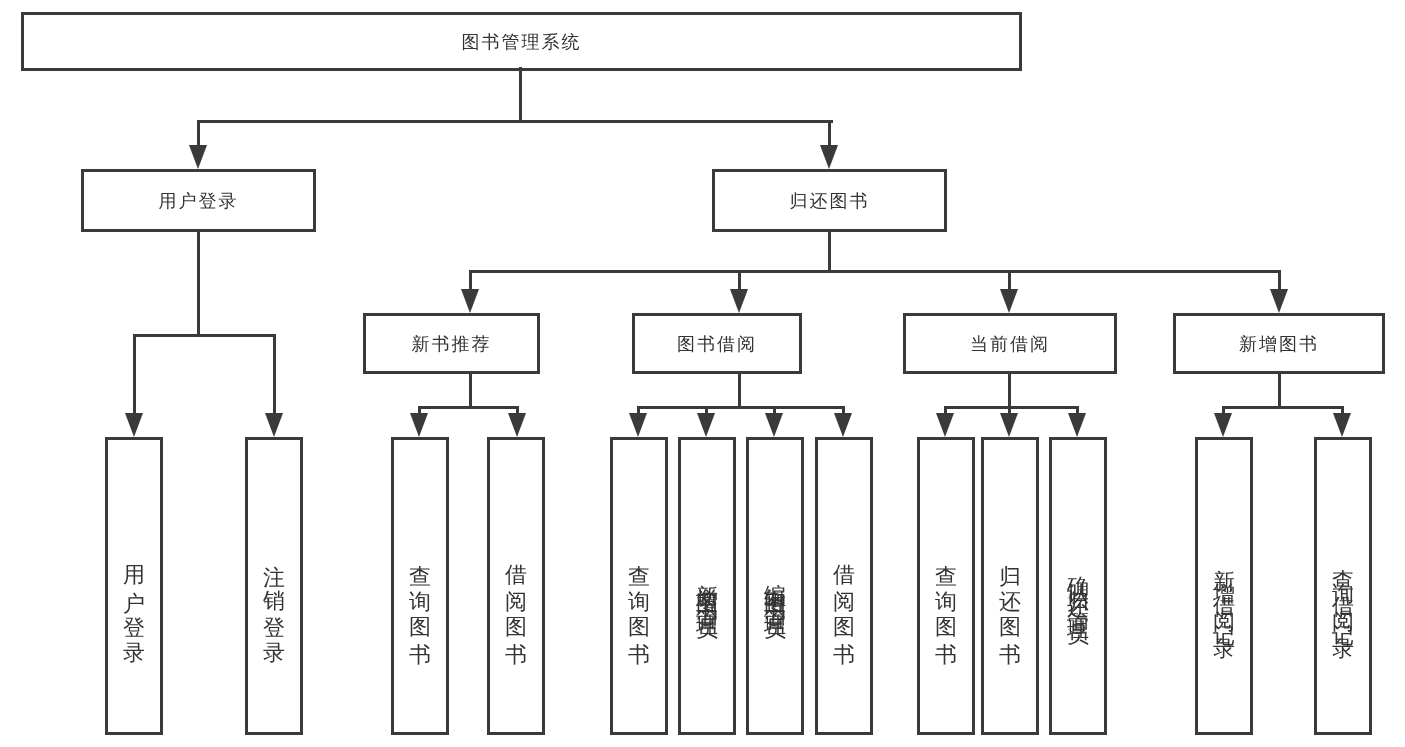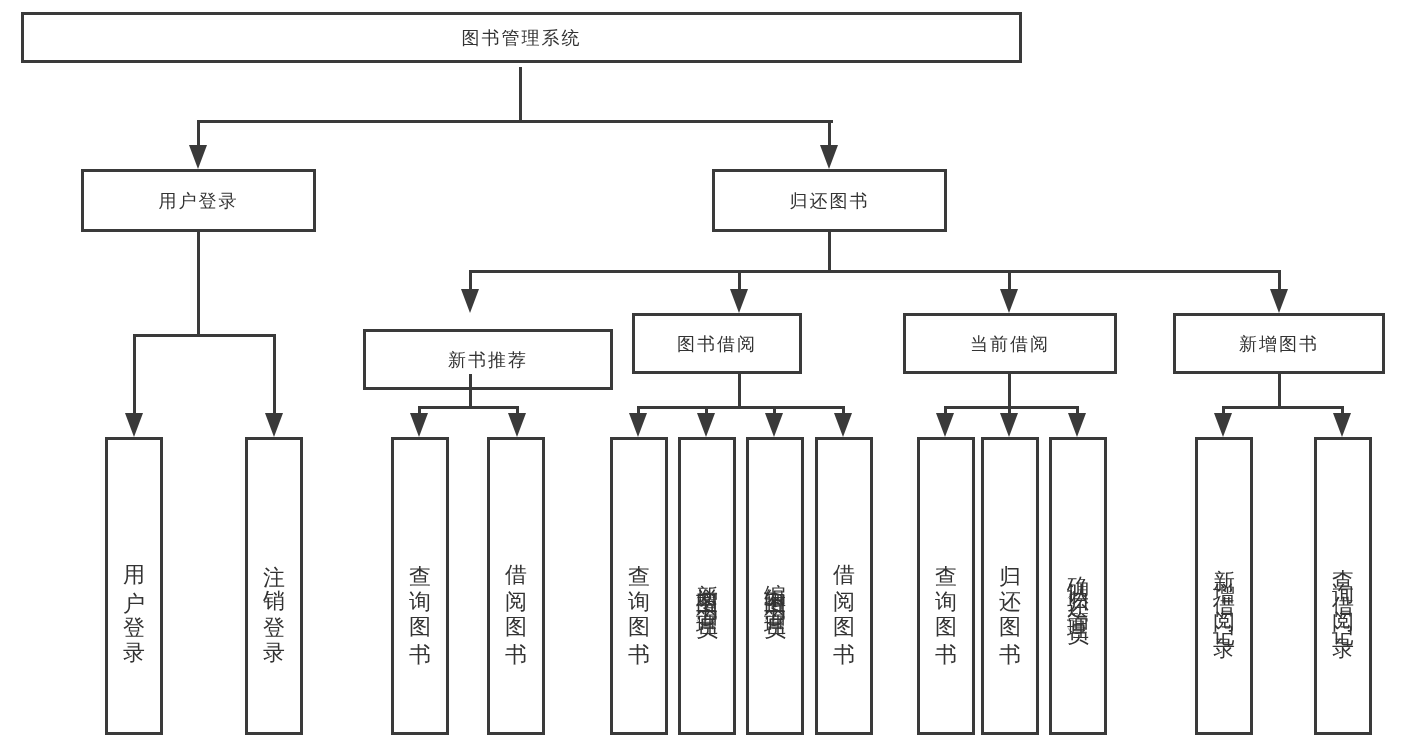--- a/index.html
+++ b/index.html
@@ -18,21 +18,21 @@
   }
   
   .box{
     position:absolute;
     border:3px solid var(--line);
     background:#ffffff;
     display:flex;align-items:center;justify-content:center;
     color:var(--text);
   }
   .hnode{font-size:18px;letter-spacing:2px;}
-  .root{left:21px;top:12px;width:1001px;height:51px;}
+  .root{left:21px;top:12px;width:1001px;height:59px;}
   .lvl2{top:169px;width:235px;height:63px;}
   .lvl3{top:313px;height:61px;}
   
   .leaf{
     position:absolute;
     top:437px;height:298px;width:58px;
     border:3px solid var(--line);
     background:#ffffff;
     display:flex;align-items:center;justify-content:center;
   }
@@ -98,21 +98,21 @@
   <div class="ln" style="left:469px;top:270px;width:812px;height:3px;"></div>
   <div class="ln" style="left:469px;top:270px;width:3px;height:26px;"></div>
   <div class="arr" style="left:461px;top:289px;"></div>
   <div class="ln" style="left:738px;top:270px;width:3px;height:26px;"></div>
   <div class="arr" style="left:730px;top:289px;"></div>
   <div class="ln" style="left:1008px;top:270px;width:3px;height:26px;"></div>
   <div class="arr" style="left:1000px;top:289px;"></div>
   <div class="ln" style="left:1278px;top:270px;width:3px;height:26px;"></div>
   <div class="arr" style="left:1270px;top:289px;"></div>
 
-  <div class="box hnode lvl3" style="left:363px;width:250px;margin-top:16px;">
+  <div class="box hnode lvl3" style="left:363px;width:177px;">
     <span>新书推荐</span>
   </div>
   <div class="box hnode lvl3" style="left:632px;width:170px;">
     <span>图书借阅</span>
   </div>
   <div class="box hnode lvl3" style="left:903px;width:214px;font-family:Liberation Mono, monospace;">
     <span>当前借阅</span>
   </div>
   <div class="box hnode lvl3" style="left:1173px;width:212px;">
     <span>新增图书</span>

